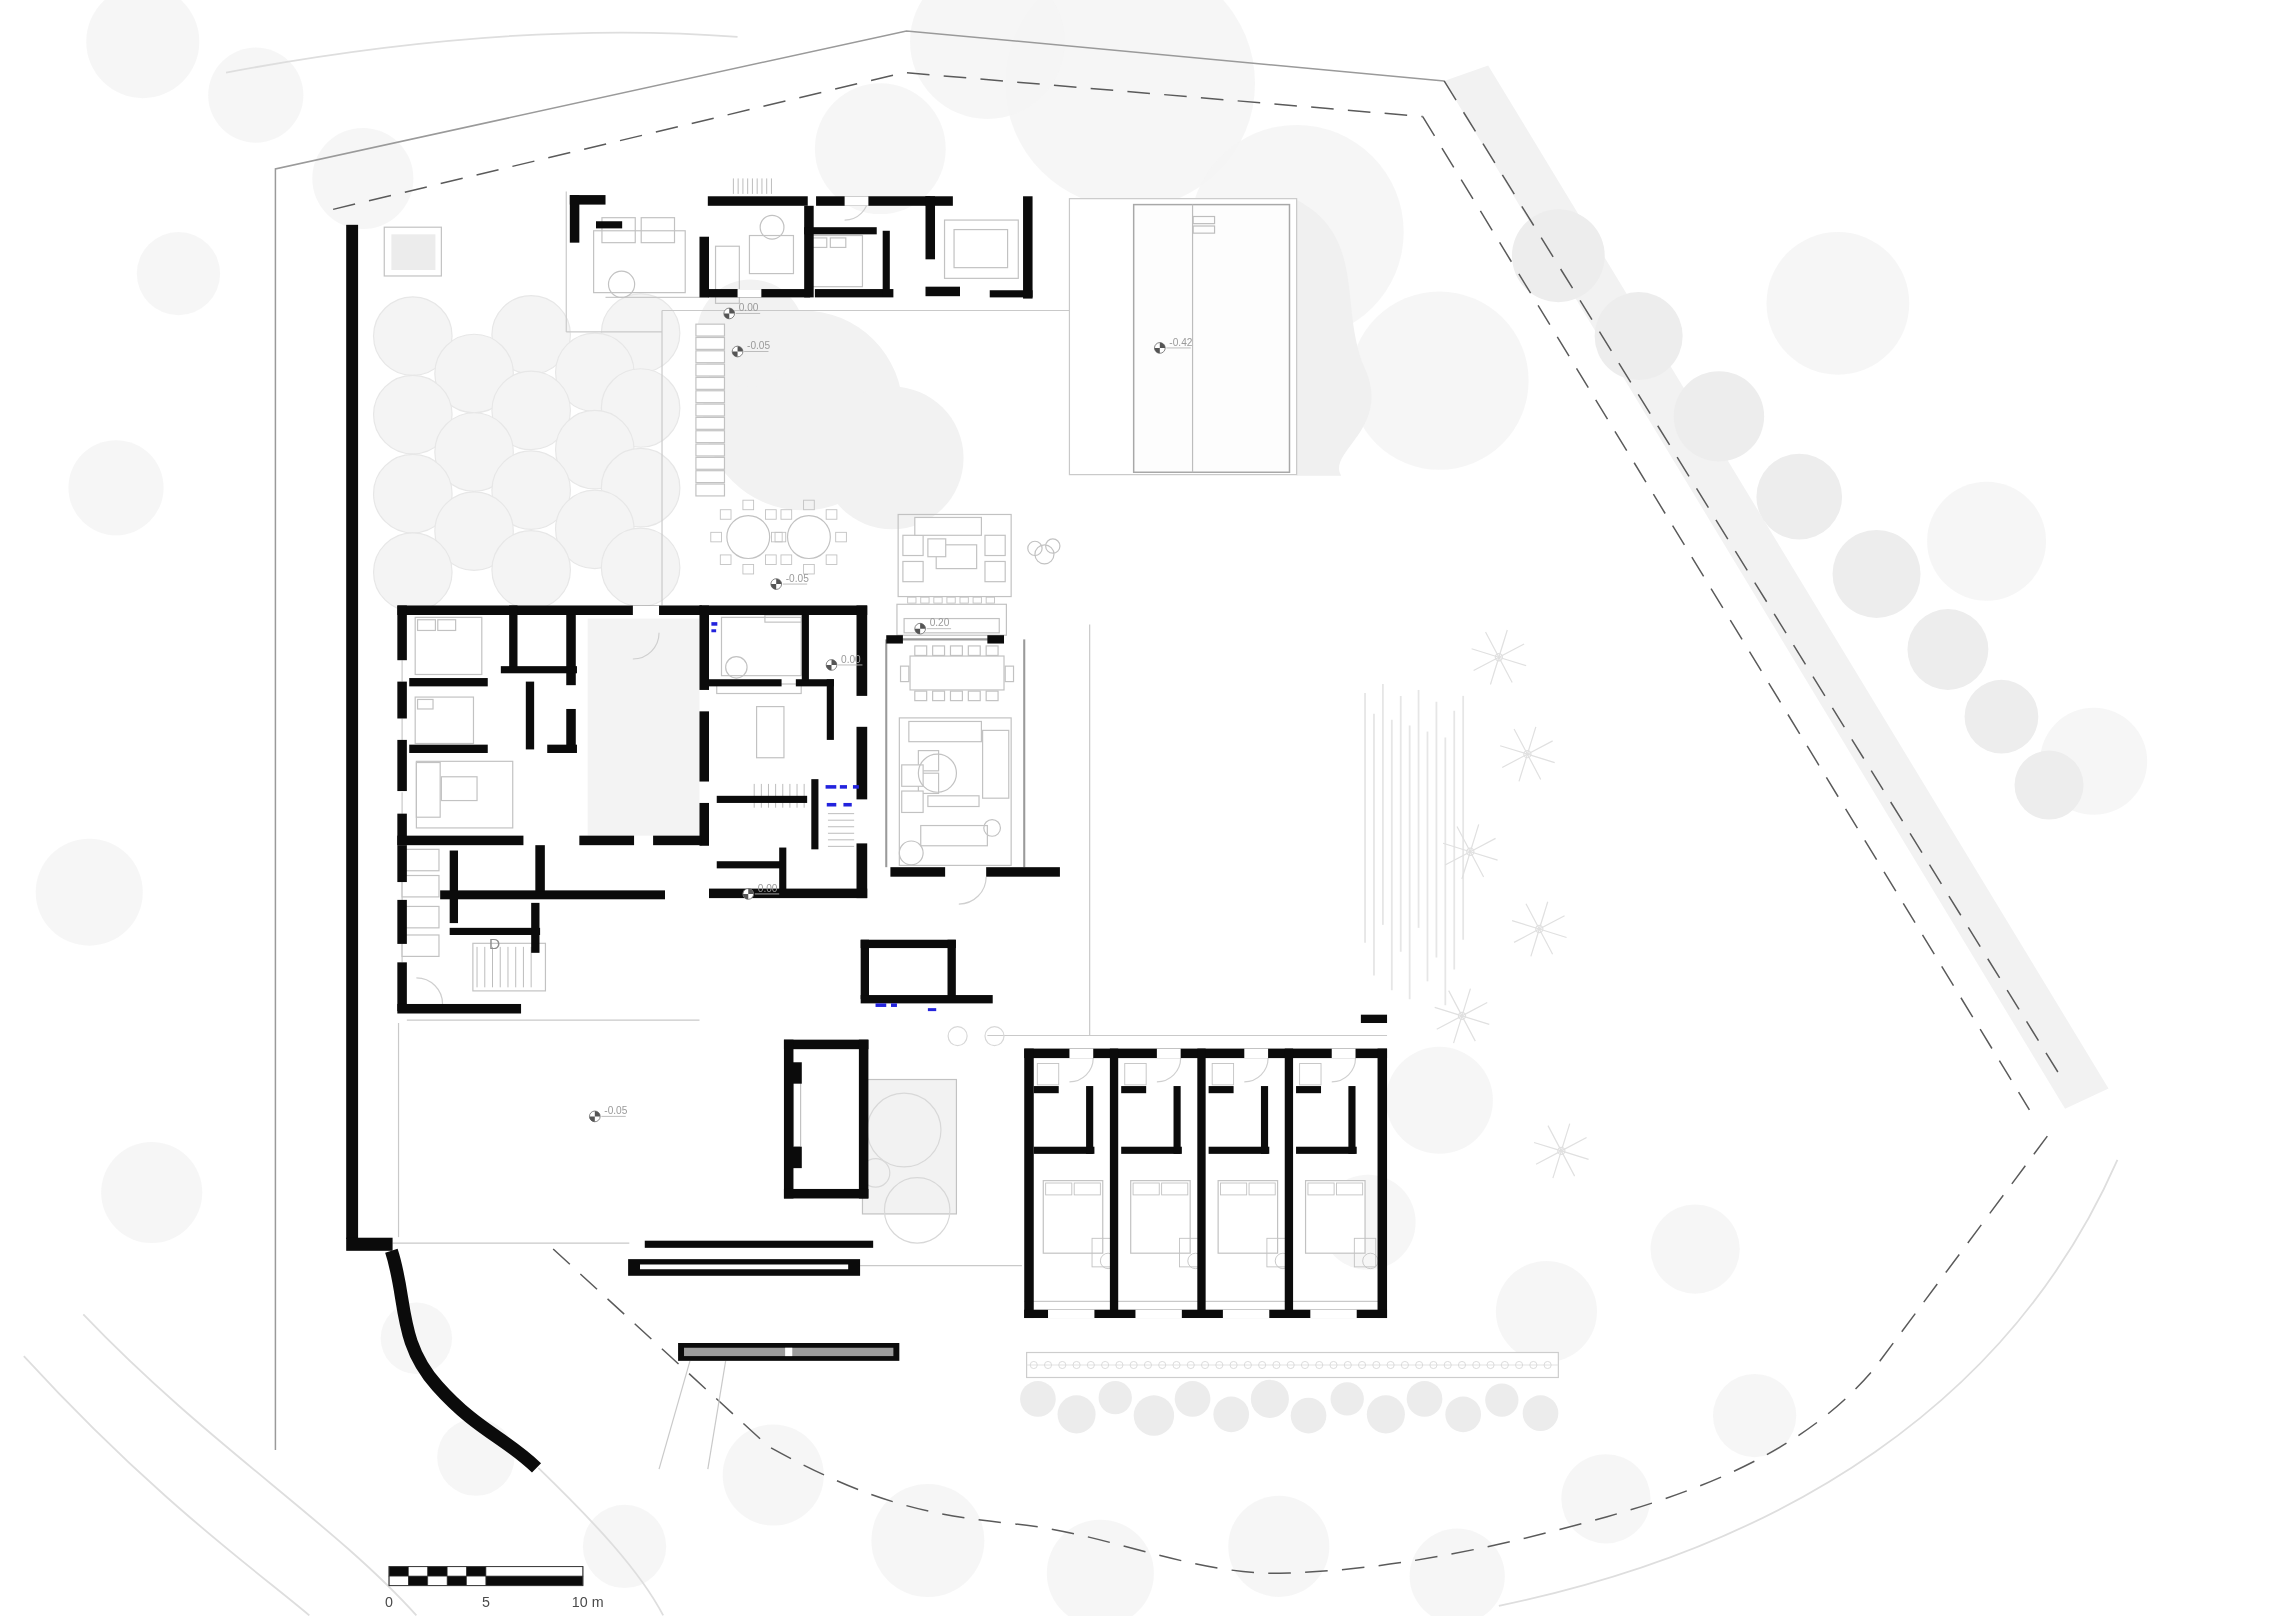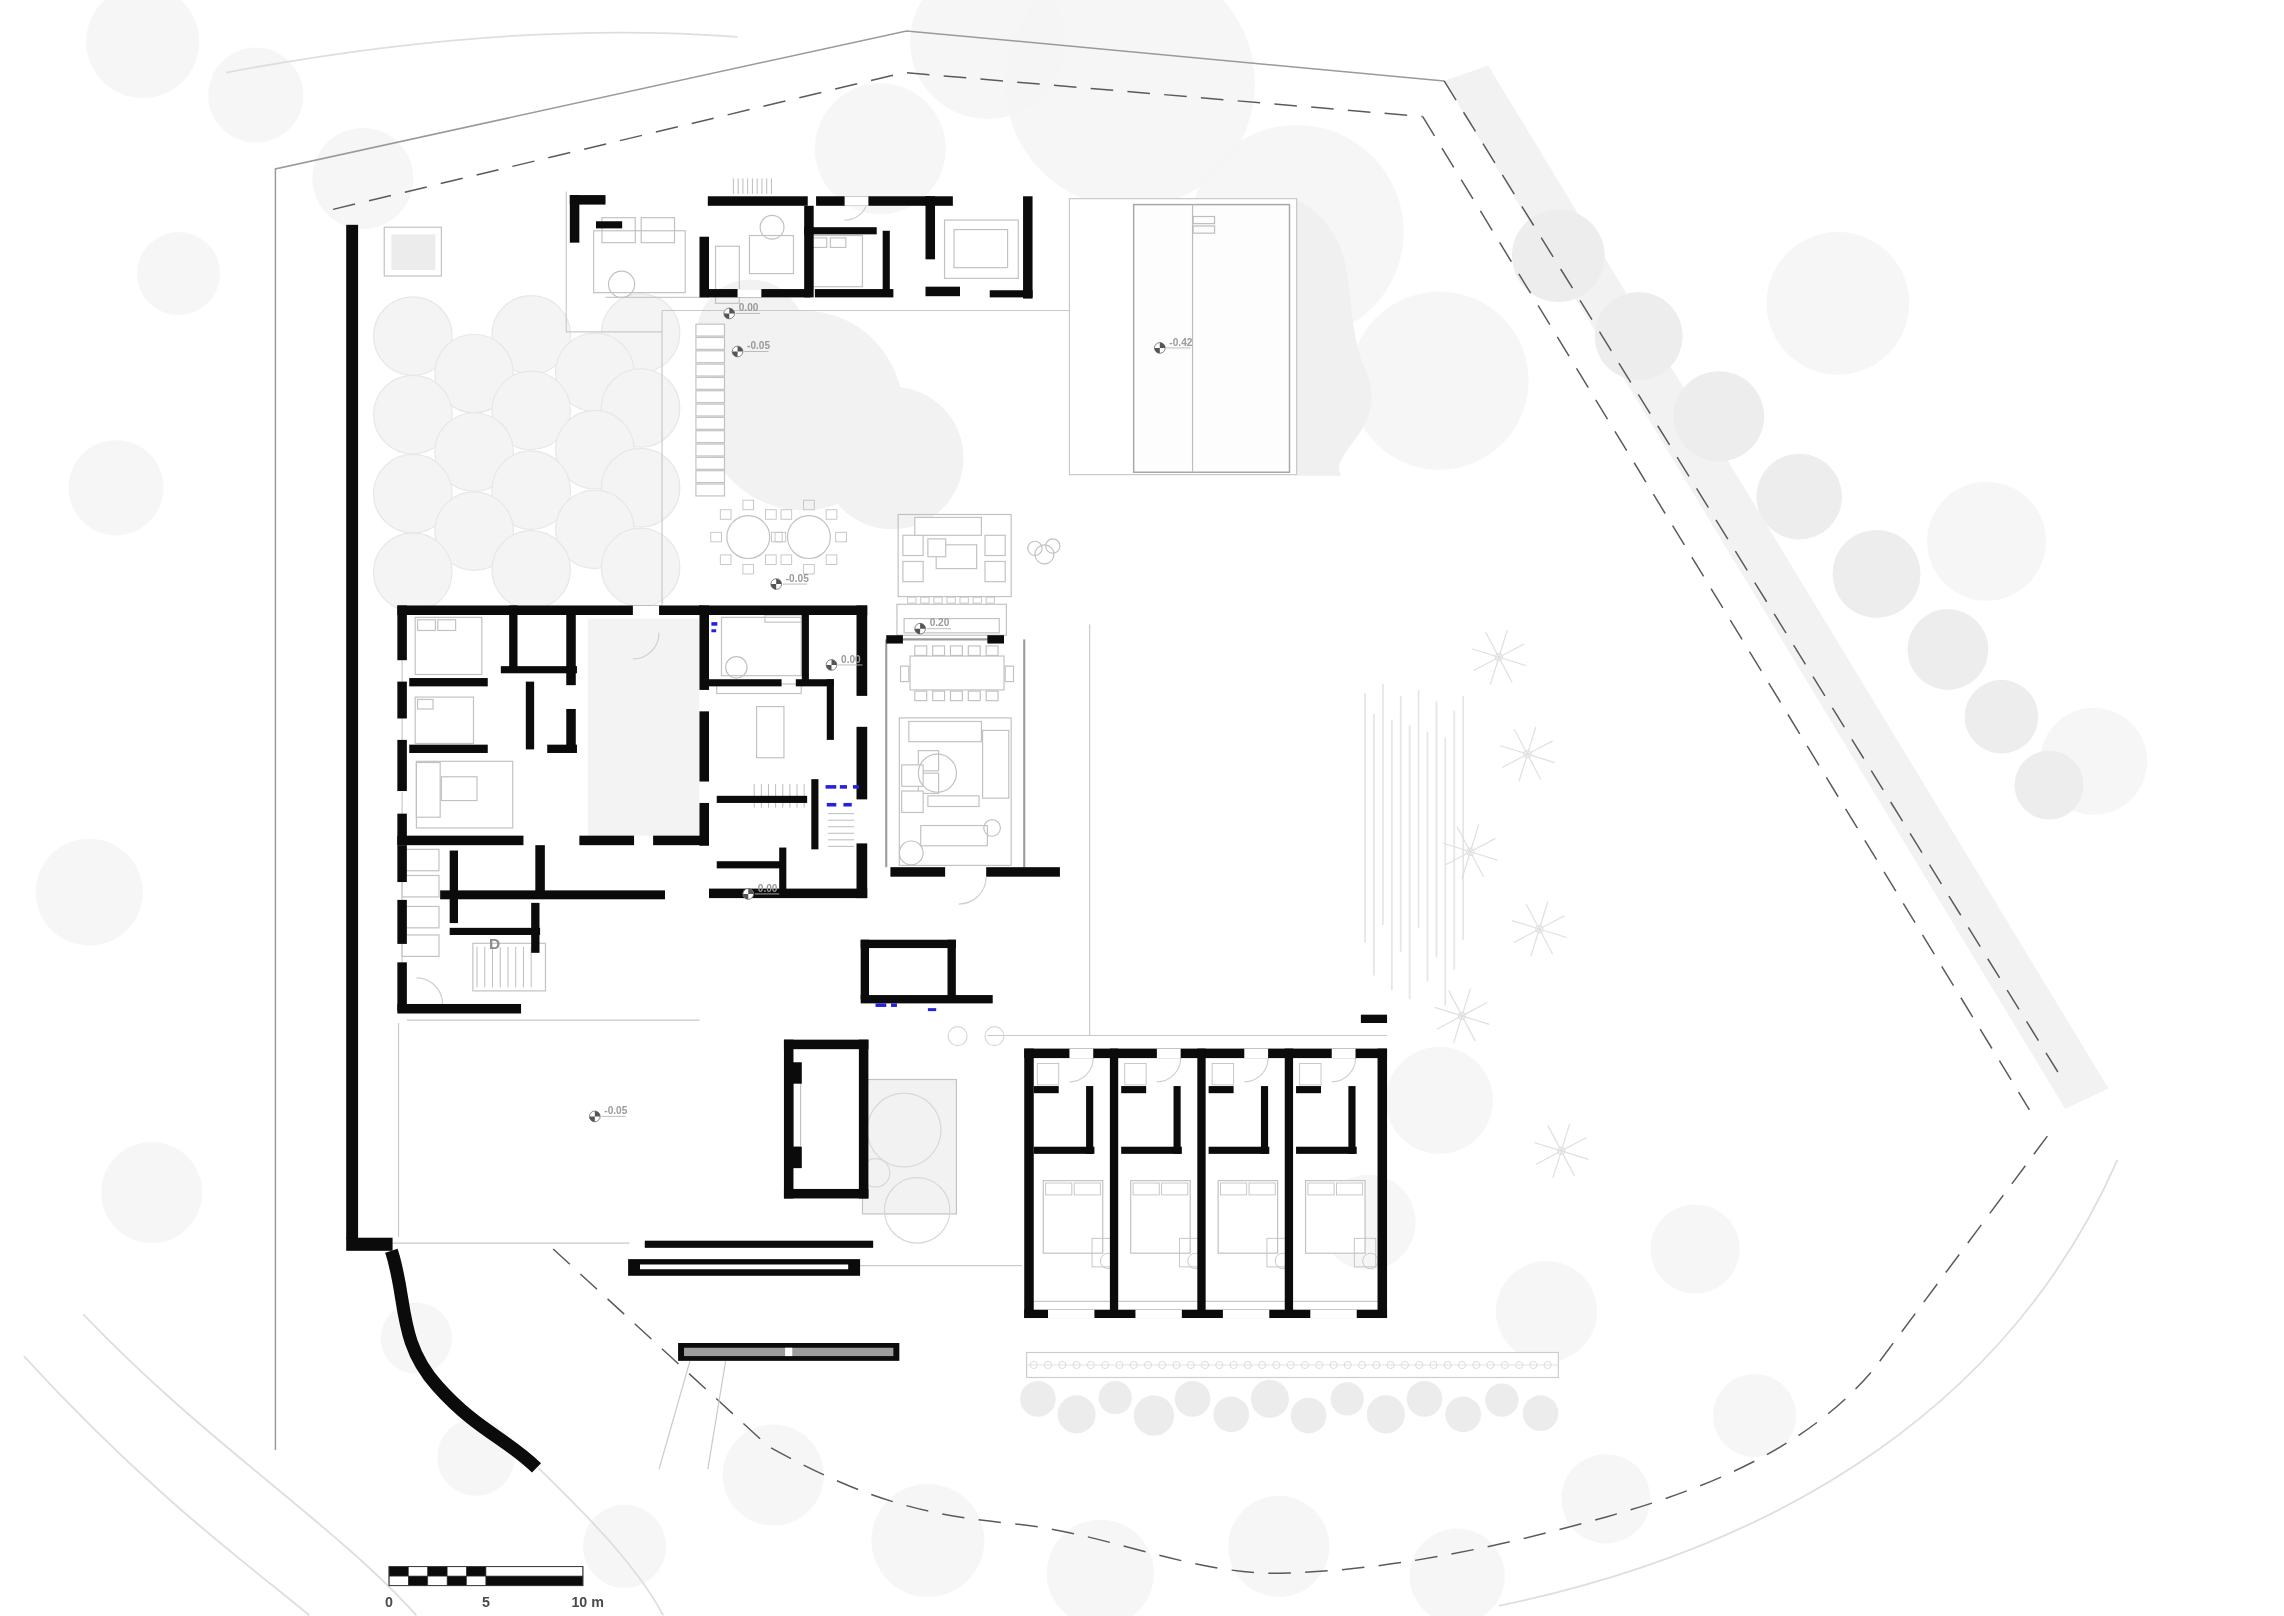--- a/index.html
+++ b/index.html
@@ -1,17 +1,17 @@
 <!DOCTYPE html>
 <html style="font-size:9.5px"><head>
 <meta charset="utf-8">
 <style>
   html,body{margin:0;padding:0;background:#ffffff;width:2284px;height:1616px;overflow:hidden;
     font-family:"Liberation Sans","DejaVu Sans",sans-serif;}
-  #site-plan{position:relative;width:2284px;height:1616px;background:#ffffff;font-weight:bold;}
+  #site-plan{position:relative;width:2284px;height:1616px;background:#ffffff;}
   svg{position:absolute;left:0;top:0;}
   text{font-family:"Liberation Sans","DejaVu Sans",sans-serif;}
   .lvl-label{font-size:17px;fill:#9a9a9a;}
   .sec-label{font-size:26px;fill:#8d8d8d;}
   .scale-label{font-size:24px;fill:#4a4a4a;}
 </style>
 </head>
 <body>
 
 <div id="site-plan">

